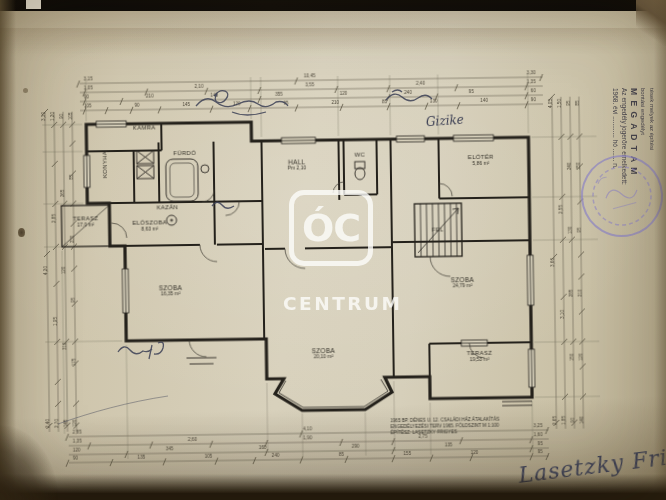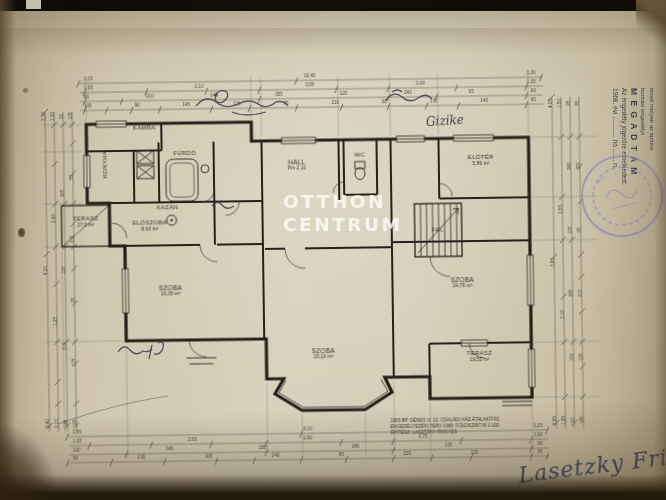--- a/index.html
+++ b/index.html
@@ -365,21 +365,21 @@
         <path d="M-16 -2 q8 -12 16 0 t16 0" stroke="#8d84c4" stroke-width="1.2" fill="none" opacity="0.6"></path>
         <path d="M-12 10 h24" stroke="#8d84c4" stroke-width="1" fill="none" opacity="0.5"></path>
         <path d="M-20 -18 q4 -6 10 -4" stroke="#8d84c4" stroke-width="1" fill="none" opacity="0.5"></path>
       </g>
     </svg>
 
     <div class="hw-note">Gizike</div>
     <div class="hw-sign">Lasetzky Frigy</div>
 
     <div class="watermark">
-      <div class="wm-line">OTTHON</div>
+      <div class="wm-box">ÓC</div>
       <div class="wm-line">CENTRUM</div>
     </div>
 
     <div class="dot1"></div>
     <div class="dot2"></div>
     <div class="crease"></div>
   </div>
 
   <div class="bar-top"></div>
   <div class="sliver"></div>

